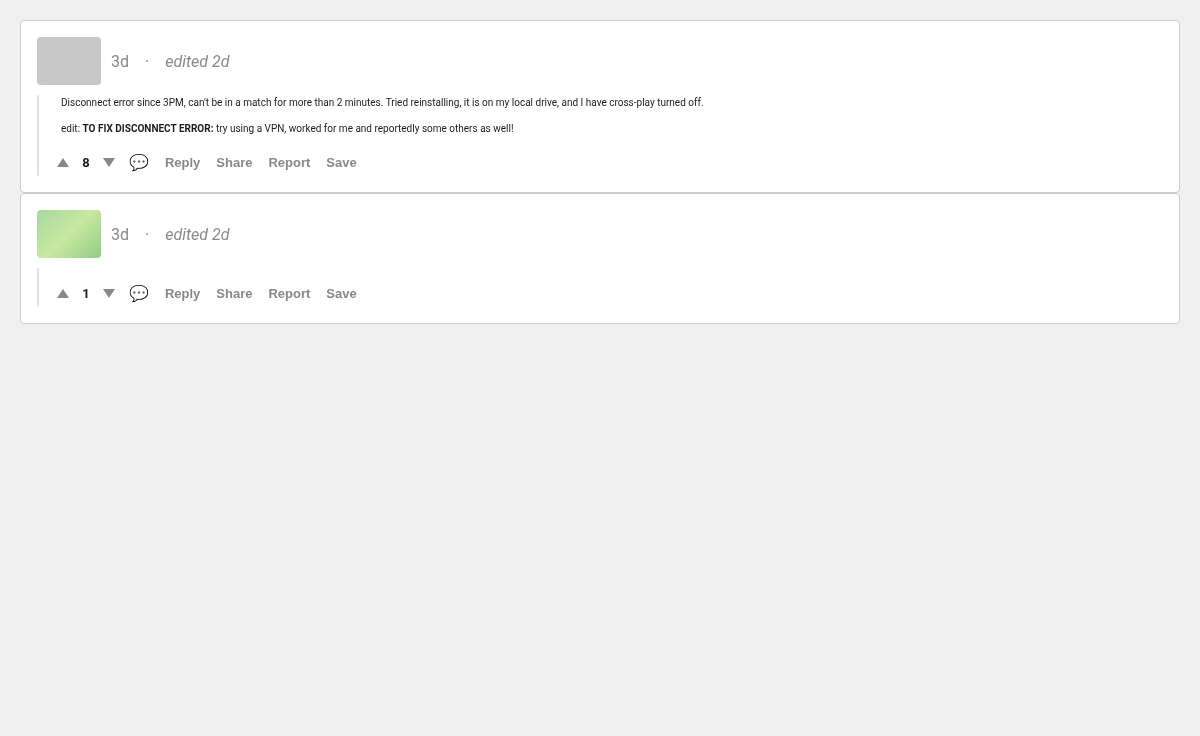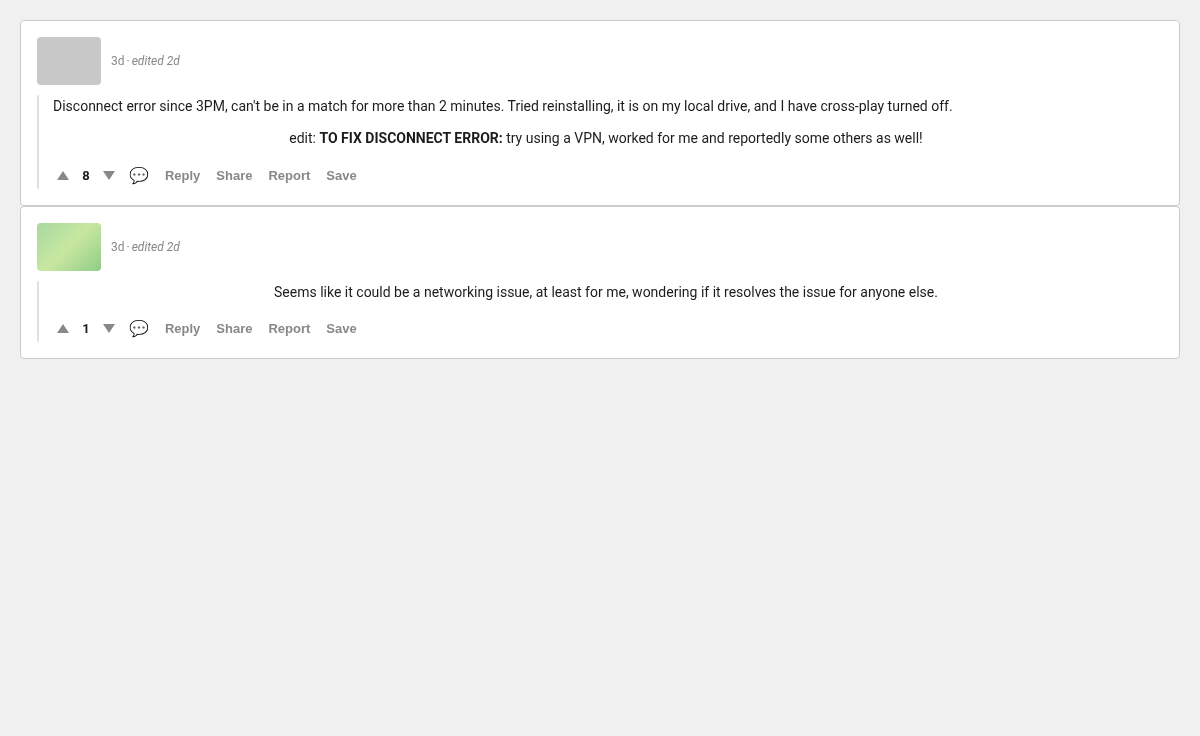--- a/index.html
+++ b/index.html
@@ -39,22 +39,22 @@
       background: #c8c8c8;
     }
 
     .avatar-green {
       background: linear-gradient(135deg, #a8d8a0, #c8e8a0, #90cc88);
     }
 
     .comment-meta {
       display: flex;
       align-items: center;
-      gap: 2px;
-      font-size: 12px;
+      gap: 16px;
+      font-size: 16px;
       color: #888;
     }
 
     .meta-dot {
       color: #888;
     }
 
     .comment-body-wrapper {
       display: flex;
       gap: 0;
@@ -66,33 +66,33 @@
       margin-right: 14px;
       flex-shrink: 0;
       border-radius: 2px;
     }
 
     .comment-body {
       flex: 1;
     }
 
     .comment-text {
-      font-size: 14px;
+      font-size: 10px;
       line-height: 1.6;
       color: #1c1c1c;
       margin-bottom: 12px;
+      margin-left: 8px;
     }
 
     .comment-text p {
       margin-bottom: 10px;
     }
 
     .comment-text p:last-child {
       margin-bottom: 0;
-      text-align: center;
     }
 
     .comment-actions {
       display: flex;
       align-items: center;
       gap: 4px;
       margin-top: 12px;
     }
 
     .vote-btn {
@@ -209,21 +209,20 @@
         <div class="comment-meta">
           <span>3d</span>
           <span class="meta-dot">·</span>
           <span style="font-style: italic;">edited 2d</span>
         </div>
       </div>
       <div class="comment-body-wrapper">
         <div class="comment-left-border"></div>
         <div class="comment-body">
           <div class="comment-text">
-            <p>Seems like it could be a networking issue, at least for me, wondering if it resolves the issue for anyone else.</p>
           </div>
           <div class="comment-actions">
             <div class="vote-wrapper">
               <button class="vote-btn">
                 <span class="vote-arrow-up"></span>
               </button>
               <span class="vote-count">1</span>
               <button class="vote-btn">
                 <span class="vote-arrow-down"></span>
               </button>

